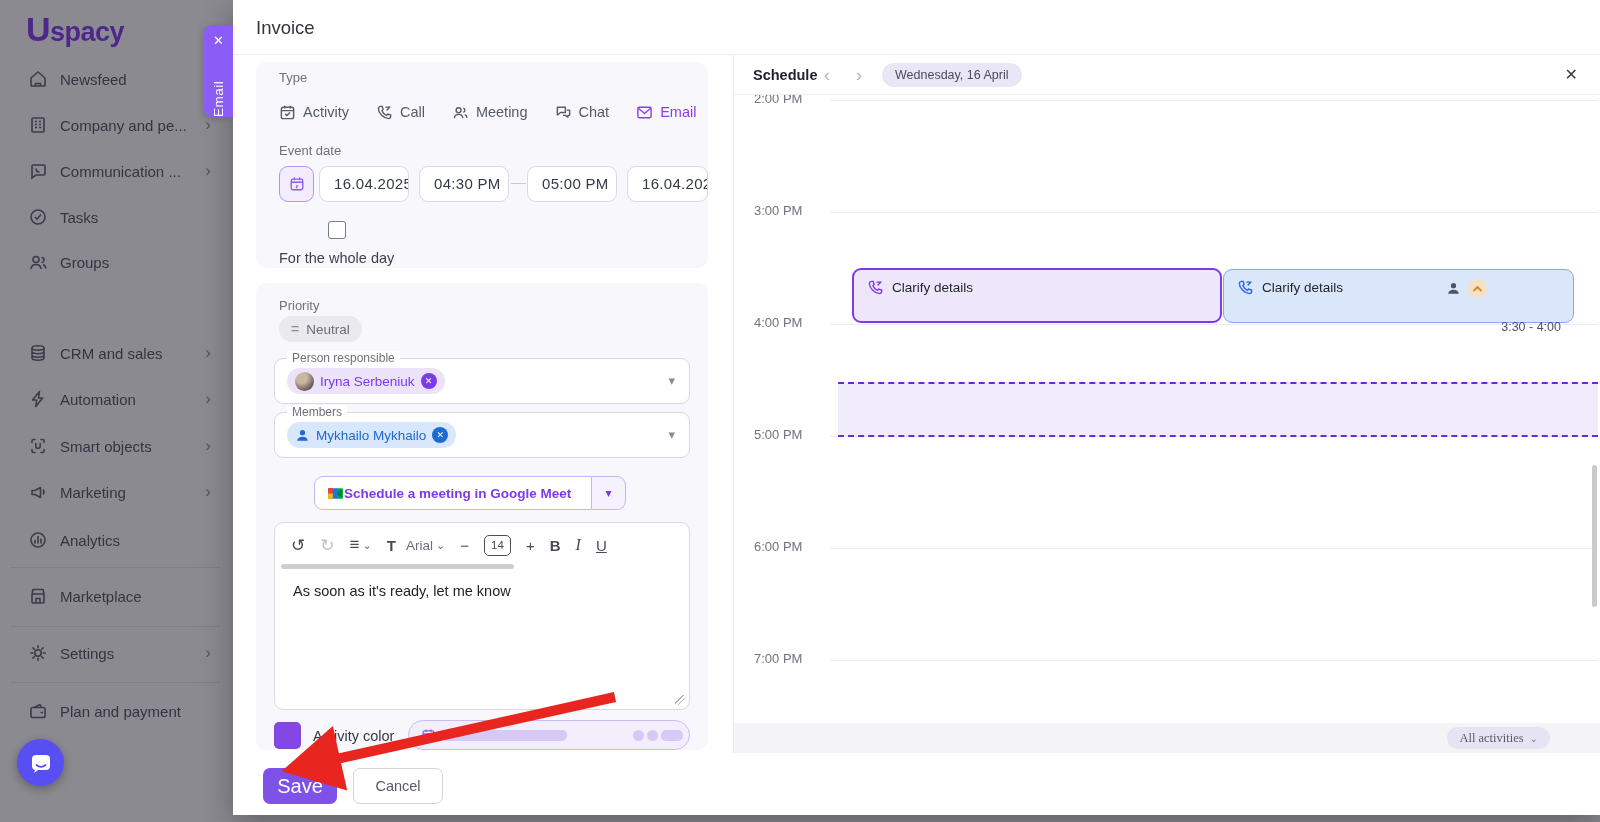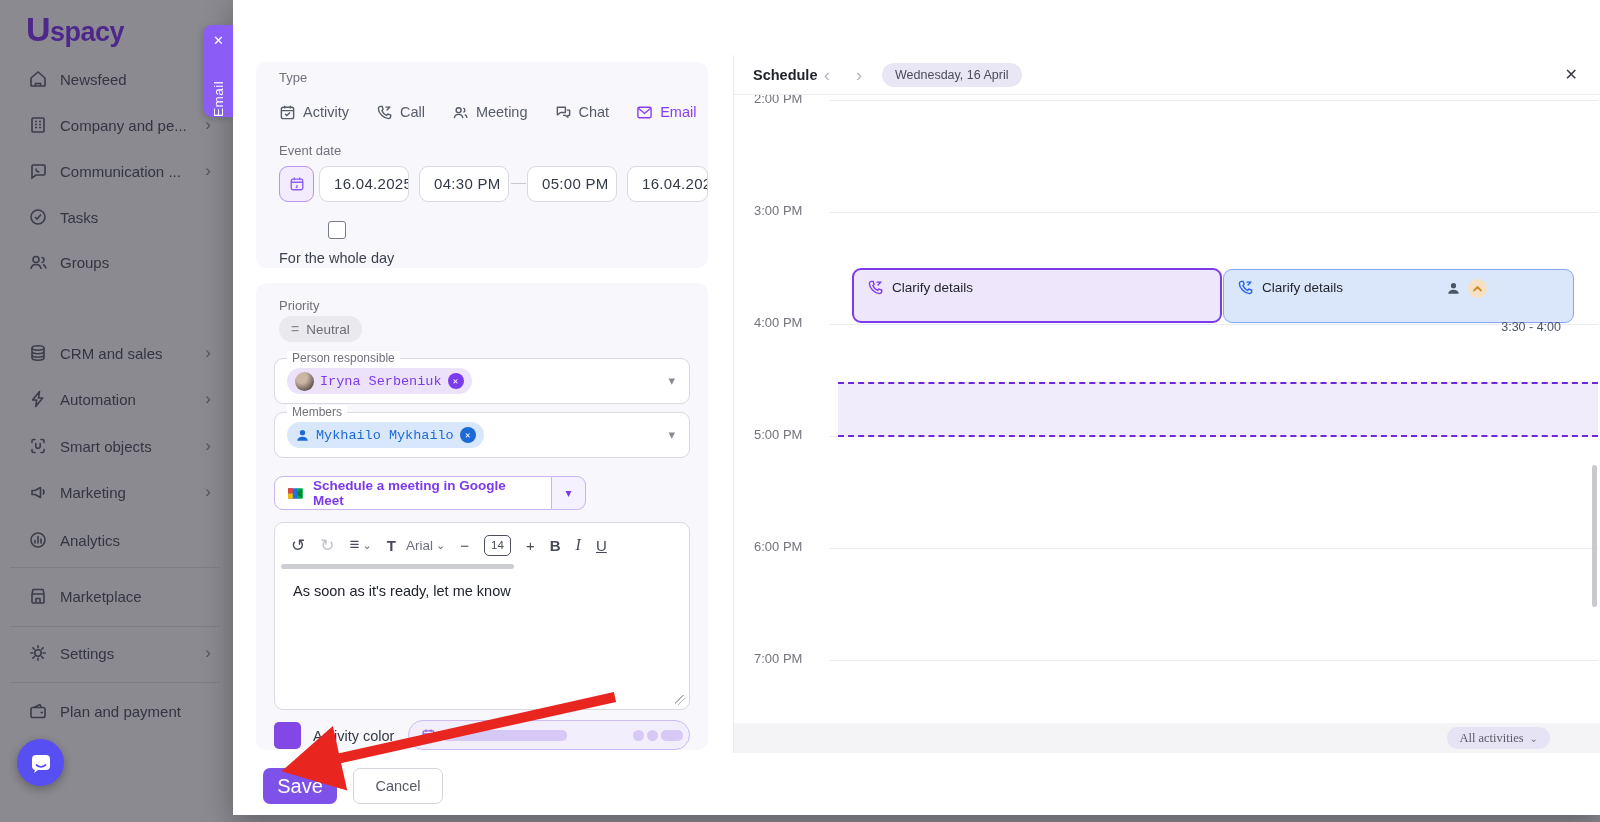--- a/index.html
+++ b/index.html
@@ -57,33 +57,33 @@
   .chk-label { font-size:14.5px; color:#3c4250; }
 
   .chip { display:inline-flex; align-items:center; height:26px; border-radius:13px; padding:0 8px; font-size:13.5px; }
   .neutral-chip { position:absolute; left:46px; top:316px; background:#e9e9ee; color:#6d6d78; gap:7px; padding:0 12px; cursor:pointer; }
   .neutral-chip .eq { color:#8a8a94; font-size:14px; }
 
   .fset { position:absolute; left:41px; width:416px; height:46px; border:1px solid #d9d9e0; border-radius:9px; background:#fff; }
   .fs1 { top:358px; } .fs2 { top:412px; }
   .fset .legend { position:absolute; left:12px; top:-8px; background:#fff; padding:0 5px; font-size:12px; color:#71717c; }
   .fset .chev { position:absolute; right:14px; top:14px; color:#8a8a94; font-size:13px; }
-  .p-chip { position:absolute; left:12px; top:9px; gap:6px;font-family:Liberation Mono, monospace; }
+  .p-chip { position:absolute; left:12px; top:9px; gap:6px; }
   .chip-purple { background:#ece3fb; color:#7c3aed; }
   .chip-blue { background:#d9e7fc; color:#1e6ad4; }
   .avatar { width:19px; height:19px; border-radius:50%;
     background:radial-gradient(circle at 35% 30%, #c9b6a4 0 30%, #6e5f58 70%, #3f3833 100%); }
   .chip-x { width:16px; height:16px; border-radius:50%; color:#fff; font-size:9px; display:flex; align-items:center;
     justify-content:center; cursor:pointer; }
   .chip-x.purple { background:#7c3aed; } .chip-x.blue { background:#1e6ad4; }
   .chip-person { width:15px; height:15px; color:#1e6ad4; }
 
   .meet-btn { position:absolute; left:41px; top:476px; height:34px; display:flex; }
   .meet-main { width:278px; border:1px solid #c8b5f2; border-radius:9px 0 0 9px; background:#fff; display:flex;
-    align-items:center; gap:9px; padding:0 12px; color:#7c3aed; font-size:13.5px; font-weight:600; cursor:pointer; }
+    align-items:center; padding:0 12px; color:#7c3aed; font-size:13.5px; font-weight:600; cursor:pointer;margin-left:40px; }
   .meet-arrow { width:34px; border:1px solid #c8b5f2; border-left:none; border-radius:0 9px 9px 0; background:#f6f1fe;
     display:flex; align-items:center; justify-content:center; color:#7c3aed; font-size:12px; cursor:pointer; }
 
   .editor { position:absolute; left:41px; top:522px; width:416px; height:188px; background:#fff;
     border:1px solid #d9d9e0; border-radius:9px; }
   .toolbar { position:absolute; left:16px; top:9px; right:8px; height:26px; display:flex; align-items:center; gap:15px;
     color:#464b57; font-size:15px; white-space:nowrap; }
   .tb { cursor:pointer; display:flex; align-items:center; gap:3px; }
   .tb.dim { color:#c0c3ca; }
   .tb .mini-chev { font-size:11px; color:#6b707c; }
@@ -288,20 +288,23 @@
 
   <div class="overlay"></div>
 
   <div class="modal">
 
     <div class="email-tab">
       <span class="tab-x">✕</span>
       <span class="tab-label">Email</span>
     </div>
 
+    <div class="m-header">
+      <div class="m-title">Invoice</div>
+    </div>
 
     <div class="card card1"></div>
 
     <div class="f-label" style="left:46px; top:70px">Type</div>
     <div class="type-row">
       <span class="type-opt">
         <svg viewBox="0 0 18 18" fill="none" stroke="currentColor" stroke-width="1.5">
             <rect x="2.5" y="3.5" width="13" height="12" rx="2"></rect>
             <path d="M2.5 7h13M6 1.8v3M12 1.8v3M6.5 10.5l1.8 1.8 3.4-3.3"></path>
           </svg>

